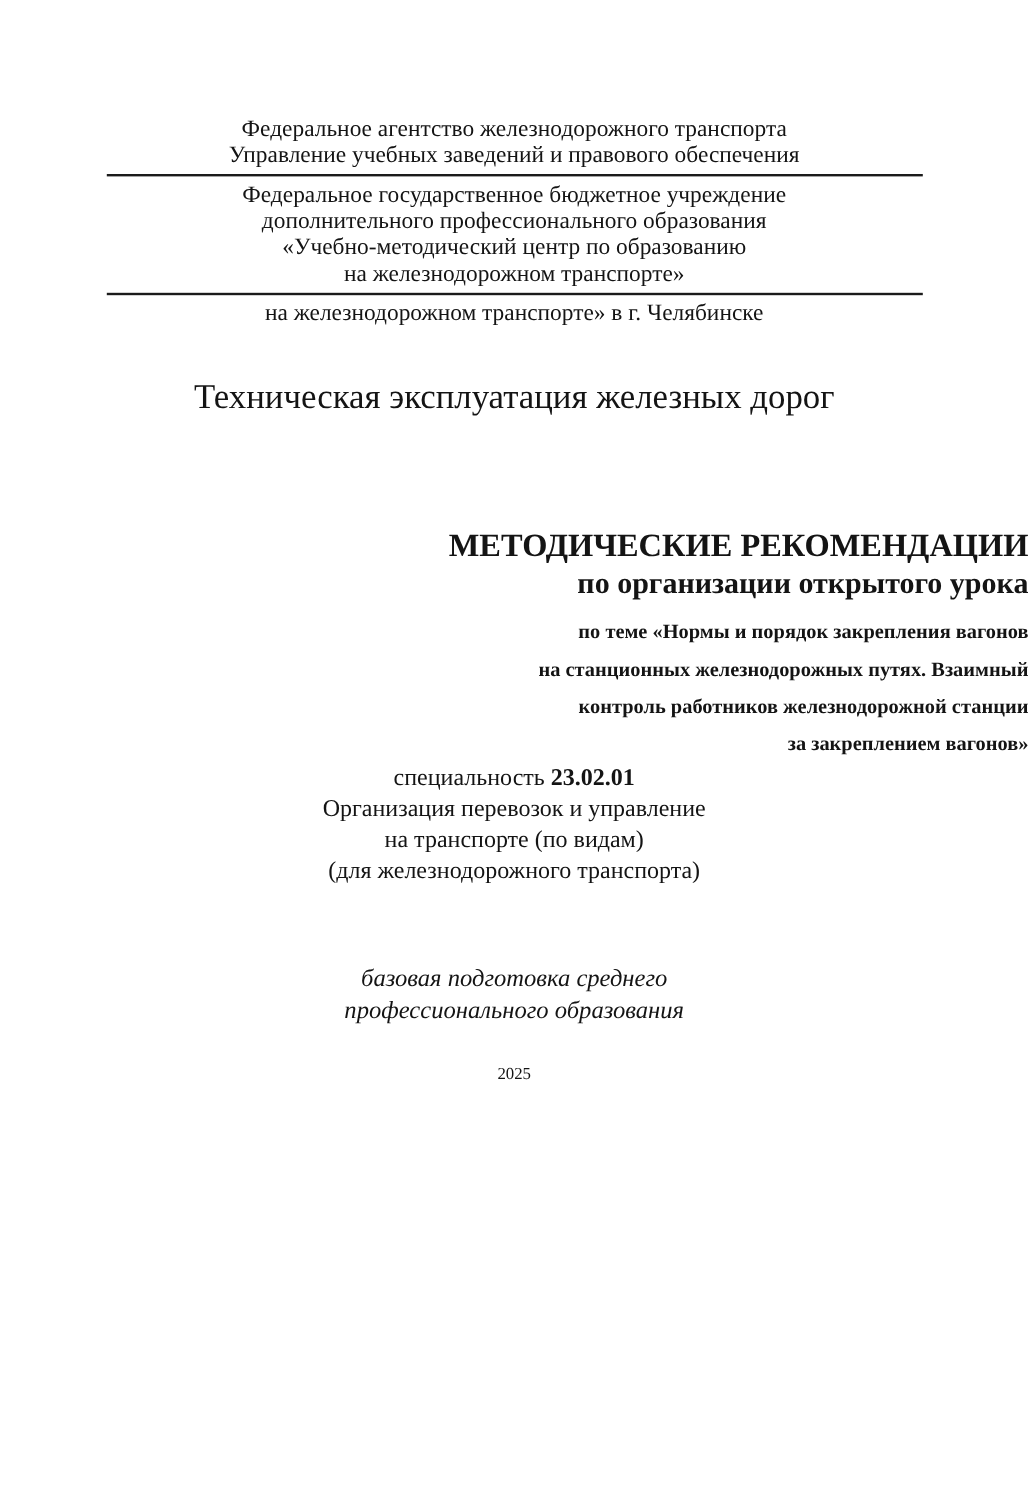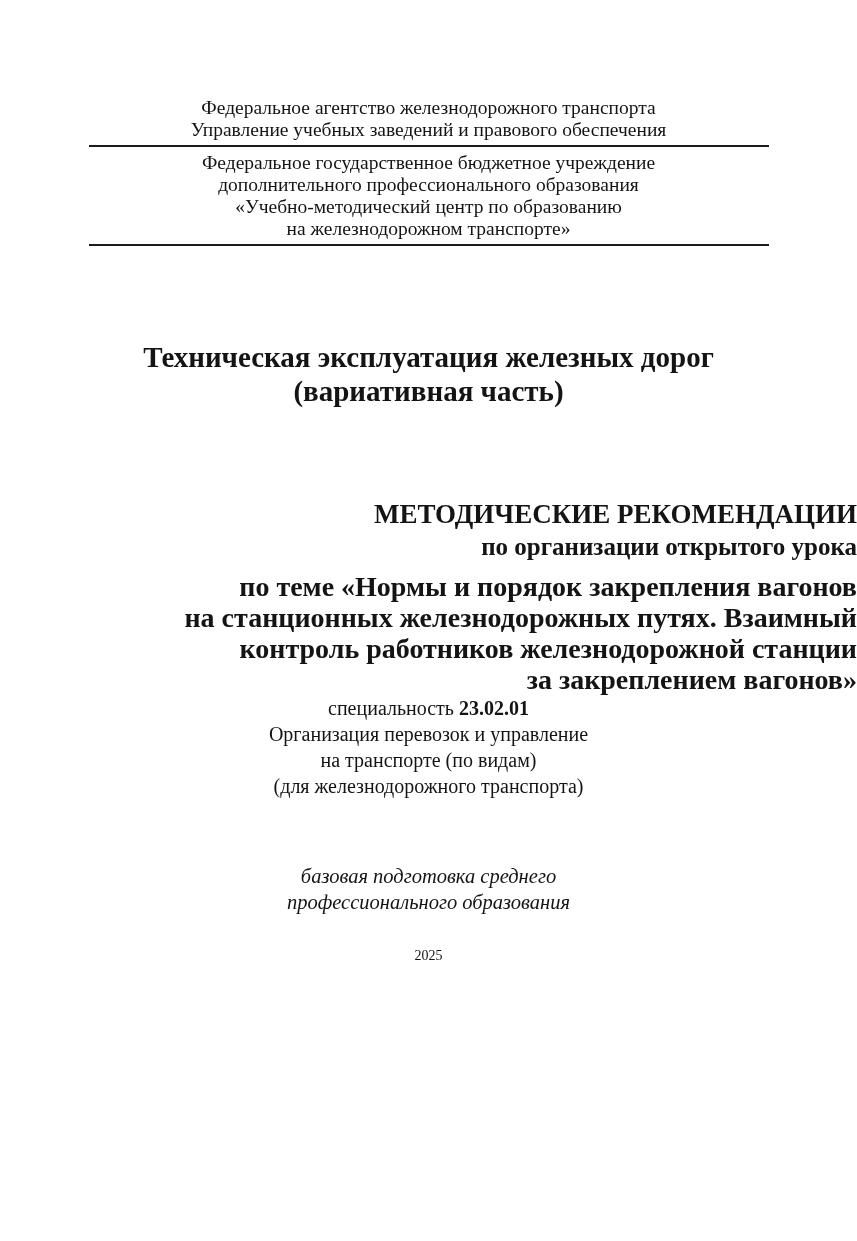--- a/index.html
+++ b/index.html
@@ -24,42 +24,42 @@
     line-height: 22px;
   }
   .rule {
     width: 680px;
     margin: 4px auto 5px auto;
     border: none;
     border-top: 2px solid #1b1b1b;
     height: 0;
   }
   .title-block {
-    margin-top: 94px;
+    margin-top: 41px;
     font-size: 29px;
-    font-weight: bold;
+    font-weight: normal;
     line-height: 34px;
   }
   .heading-block {
     margin-top: 90px;
     text-align: right;
   }
   .heading-main {
     font-size: 27px;
     font-weight: bold;
     line-height: 33px;
   }
   .heading-sub {
     font-size: 25px;
     font-weight: bold;
     line-height: 31px;
   }
   .theme-block {
     margin-top: 9px;
-    font-size: 28px;
+    font-size: 17px;
     font-weight: bold;
     line-height: 31px;
   }
   .specialty-block {
     font-size: 20px;
     line-height: 26px;
   }
   .specialty-code {
     font-weight: bold;
   }
@@ -82,25 +82,25 @@
 
   <div class="org-block">
     <div>Федеральное агентство железнодорожного транспорта</div>
     <div>Управление учебных заведений и правового обеспечения</div>
     <hr class="rule">
     <div>Федеральное государственное бюджетное учреждение</div>
     <div>дополнительного профессионального образования</div>
     <div>«Учебно-методический центр по образованию</div>
     <div>на железнодорожном транспорте»</div>
     <hr class="rule">
+    <div>на железнодорожном транспорте» в г. Челябинске</div>
   </div>
 
   <div class="title-block">
     <div>Техническая эксплуатация железных дорог</div>
-    <div>(вариативная часть)</div>
   </div>
 
   <div class="heading-block">
     <div class="heading-main">МЕТОДИЧЕСКИЕ РЕКОМЕНДАЦИИ</div>
     <div class="heading-sub">по организации открытого урока</div>
     <div class="theme-block">
       <div>по теме «Нормы и порядок закрепления вагонов</div>
       <div>на станционных железнодорожных путях. Взаимный</div>
       <div>контроль работников железнодорожной станции</div>
       <div>за закреплением вагонов»</div>

